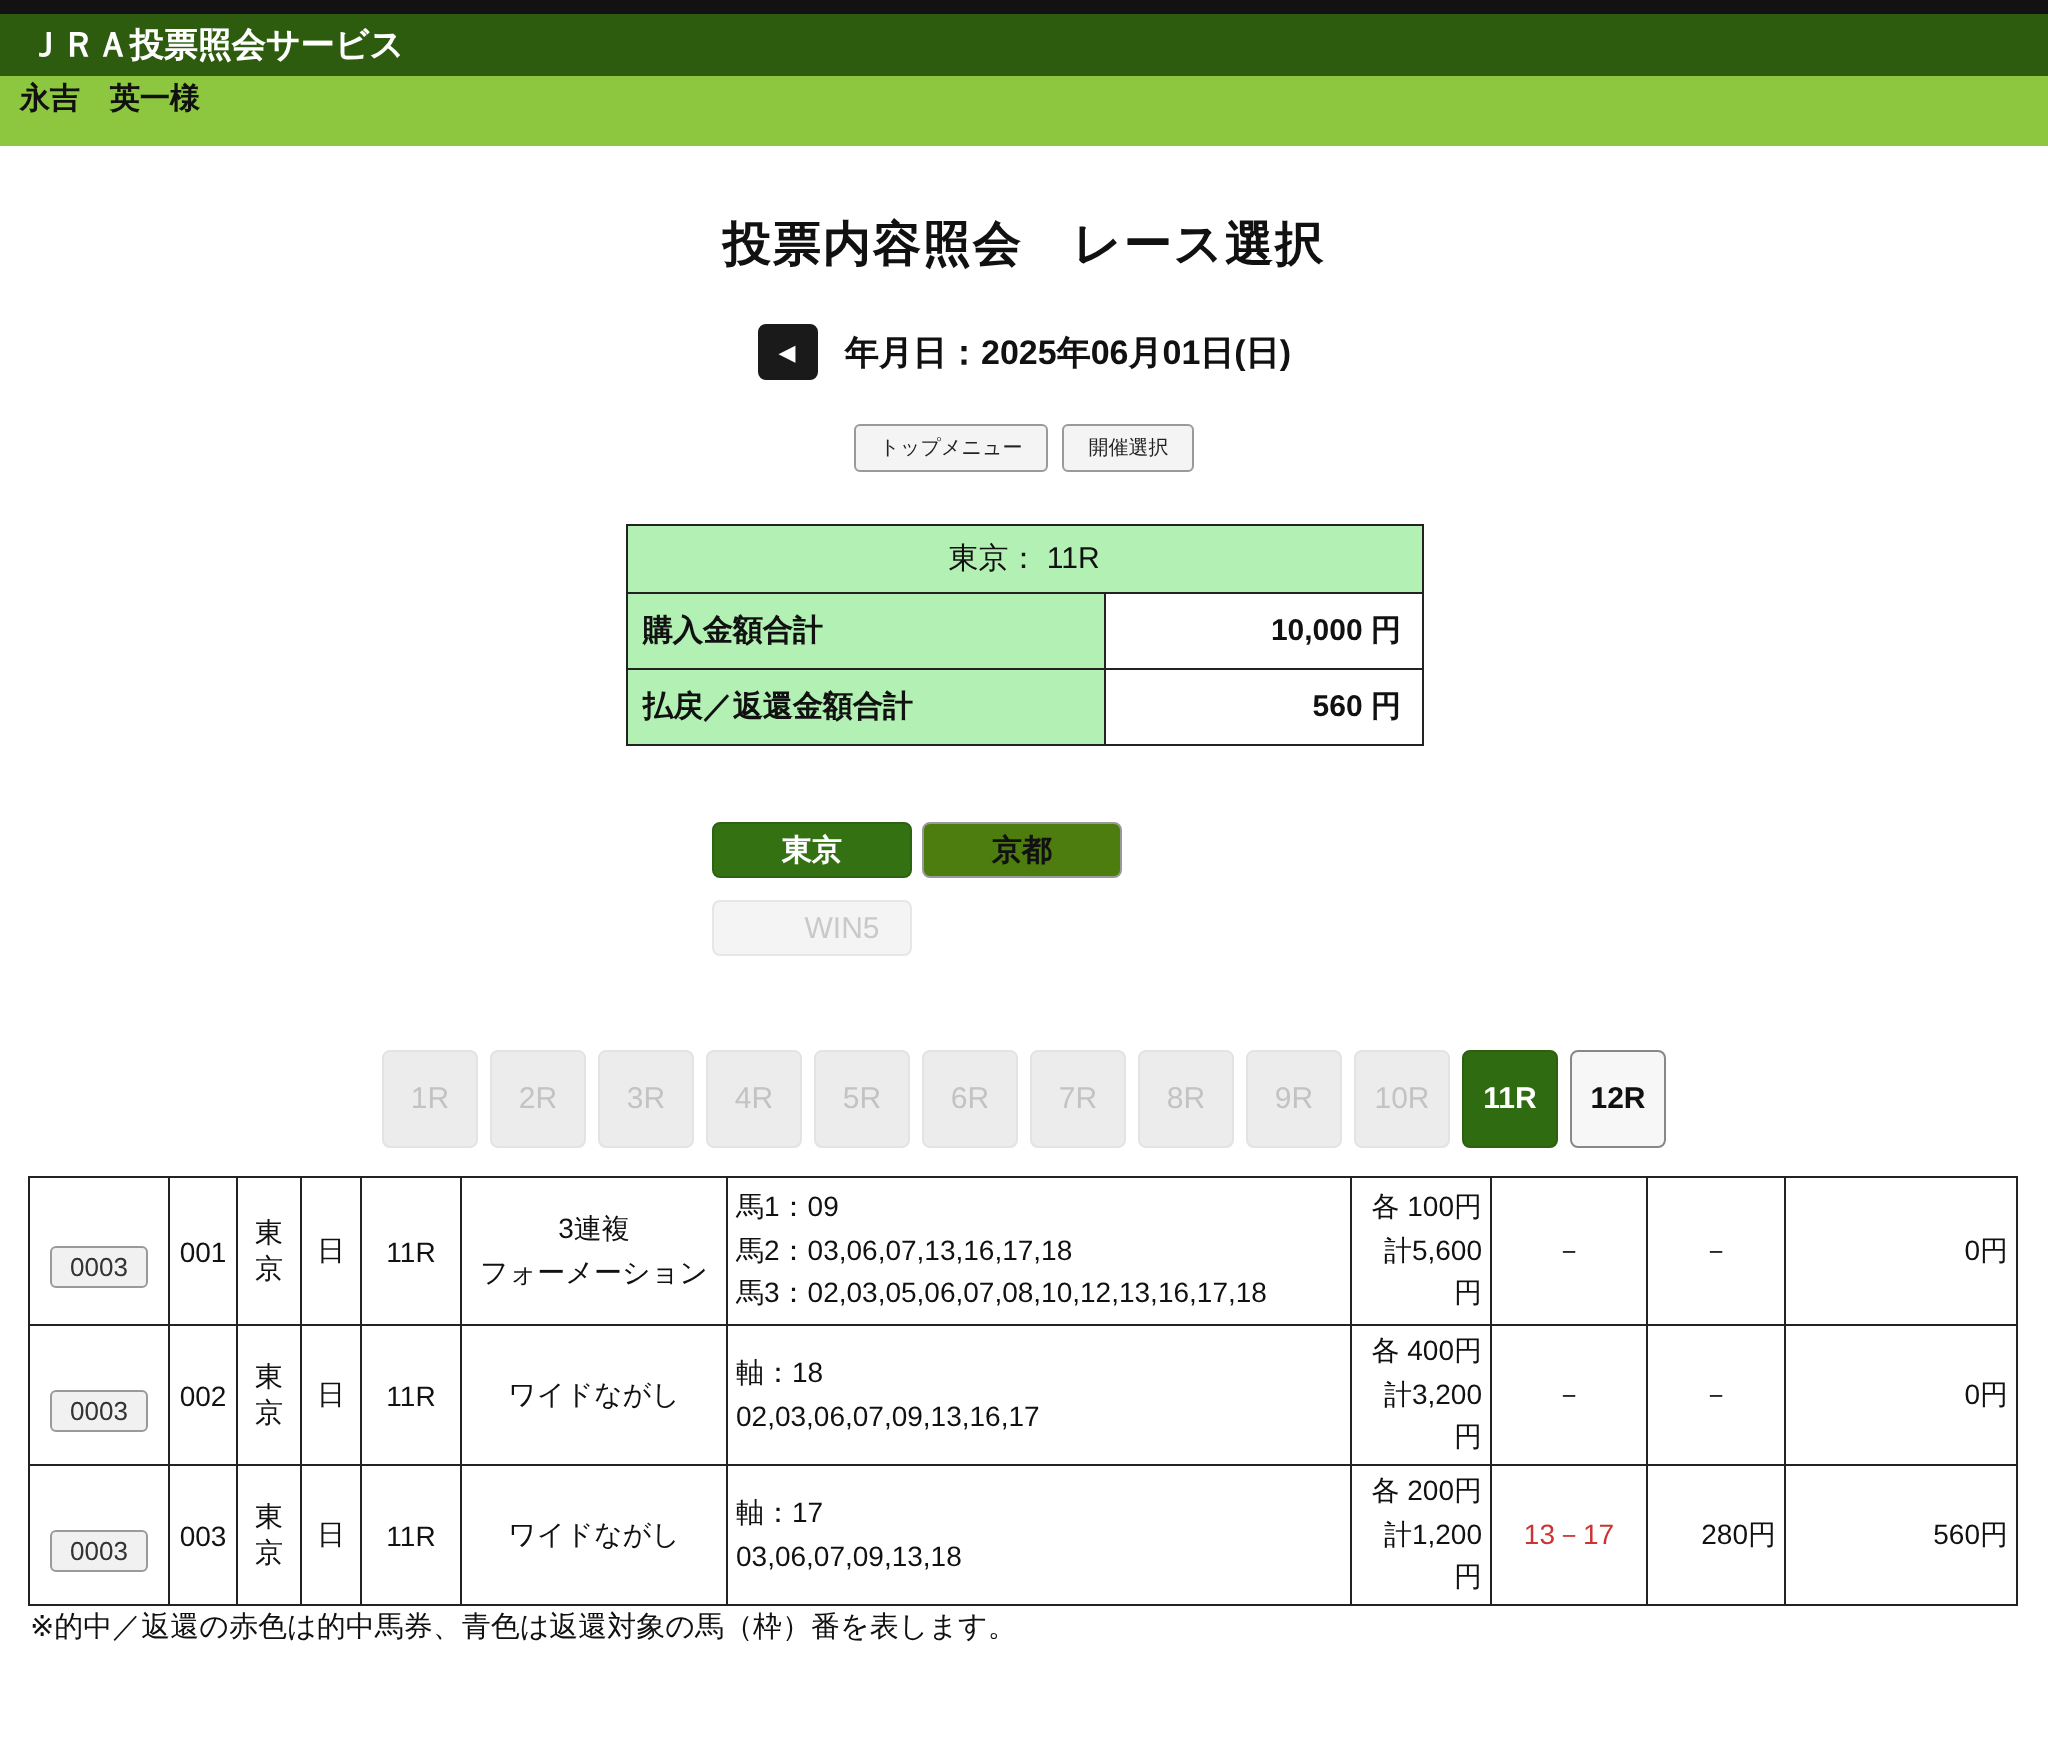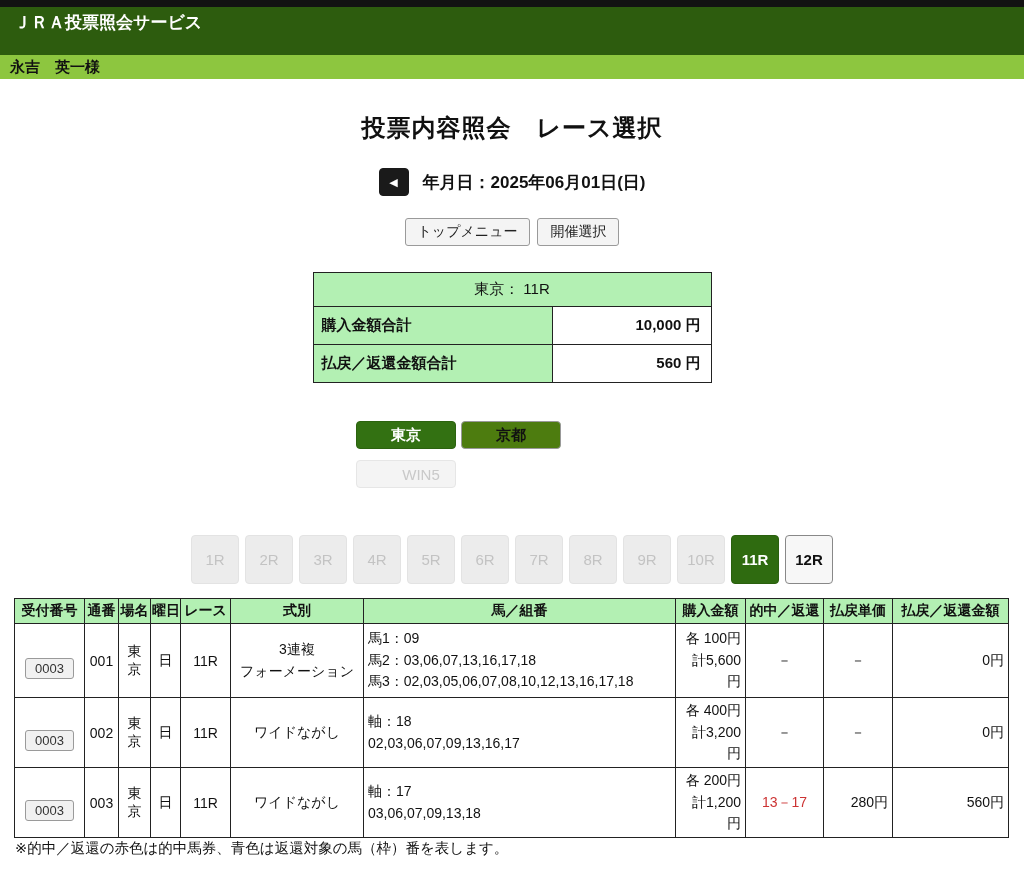--- a/index.html
+++ b/index.html
@@ -5,46 +5,46 @@
   * { box-sizing: border-box; }
   html,body { margin:0; padding:0; }
   body {
     width:1024px; height:876px; overflow:hidden;
     background:#ffffff; color:#111;
     font-family:"Liberation Sans","DejaVu Sans",sans-serif;
   }
   
   .topstrip { height:7px; background:#121212; }
   .appbar {
-    height:48px; background:#2d5c0e; color:#ffffff;
+    height:31px; background:#2d5c0e; color:#ffffff;
     font-size:17px; font-weight:bold; line-height:31px; padding:0 14px;
   }
   .userbar {
-    height:24px; background:#8dc63f; color:#111;
+    height:35px; background:#8dc63f; color:#111;
     font-size:15px; font-weight:bold; line-height:24px; padding:0 10px;
   }
   
   .page-title {
     text-align:center; font-size:24px; font-weight:bold;
     margin:33px 0 0 0; letter-spacing:1px;
   }
   .date-row {
     display:flex; justify-content:center; align-items:center;
     gap:14px; margin-top:24px;
   }
   .back-btn {
     width:30px; height:28px; background:#1a1a1a; color:#fff;
     border:1px solid #1a1a1a; border-radius:4px; font-size:11px;
     display:flex; align-items:center; justify-content:center; cursor:pointer;
   }
   .date-text { font-size:17px; font-weight:bold; }
   .nav-row { display:flex; justify-content:center; gap:7px; margin-top:22px; }
   .btn {
     background:#f4f4f4; border:1px solid #9a9a9a; border-radius:3px;
-    font-size:14px; color:#222; padding:4px 12px; cursor:pointer;
+    font-size:10px; color:#222; padding:4px 12px; cursor:pointer;
     font-family:Liberation Serif, serif;
   }
   
   .summary-wrap { width:399px; margin:26px auto 0 auto; }
   table.summary { width:100%; border-collapse:collapse; font-size:15px; }
   table.summary th, table.summary td { border:1px solid #222; }
   .summary-head {
     background:#b3f0b3; text-align:center; font-weight:normal; padding:7px 4px;
   }
   .summary-label {
@@ -181,33 +181,20 @@
     <col style="width:30px">
       <col style="width:50px">
       <col style="width:133px">
     <col style="width:312px">
       <col style="width:70px">
       <col style="width:78px">
     <col style="width:69px">
       <col style="width:116px">
   </colgroup>
   <tbody>
-      <tr>
-    <th>受付番号</th>
-    <th>通番</th>
-    <th>場名</th>
-    <th>曜日</th>
-    <th>レース</th>
-    <th>式別</th>
-    <th>馬／組番</th>
-    <th>購入金額</th>
-    <th>的中／返還</th>
-    <th>払戻単価</th>
-    <th>払戻／返還金額</th>
-  </tr>
 
   <tr class="row-tall">
     <td class="c"><button class="receipt-btn">0003</button></td>
     <td class="c">001</td>
     <td class="c">東京</td>
     <td class="c">日</td>
     <td class="c">11R</td>
     <td class="c">
       <span class="cell-line">3連複</span>
       <span class="cell-line">フォーメーション</span>

